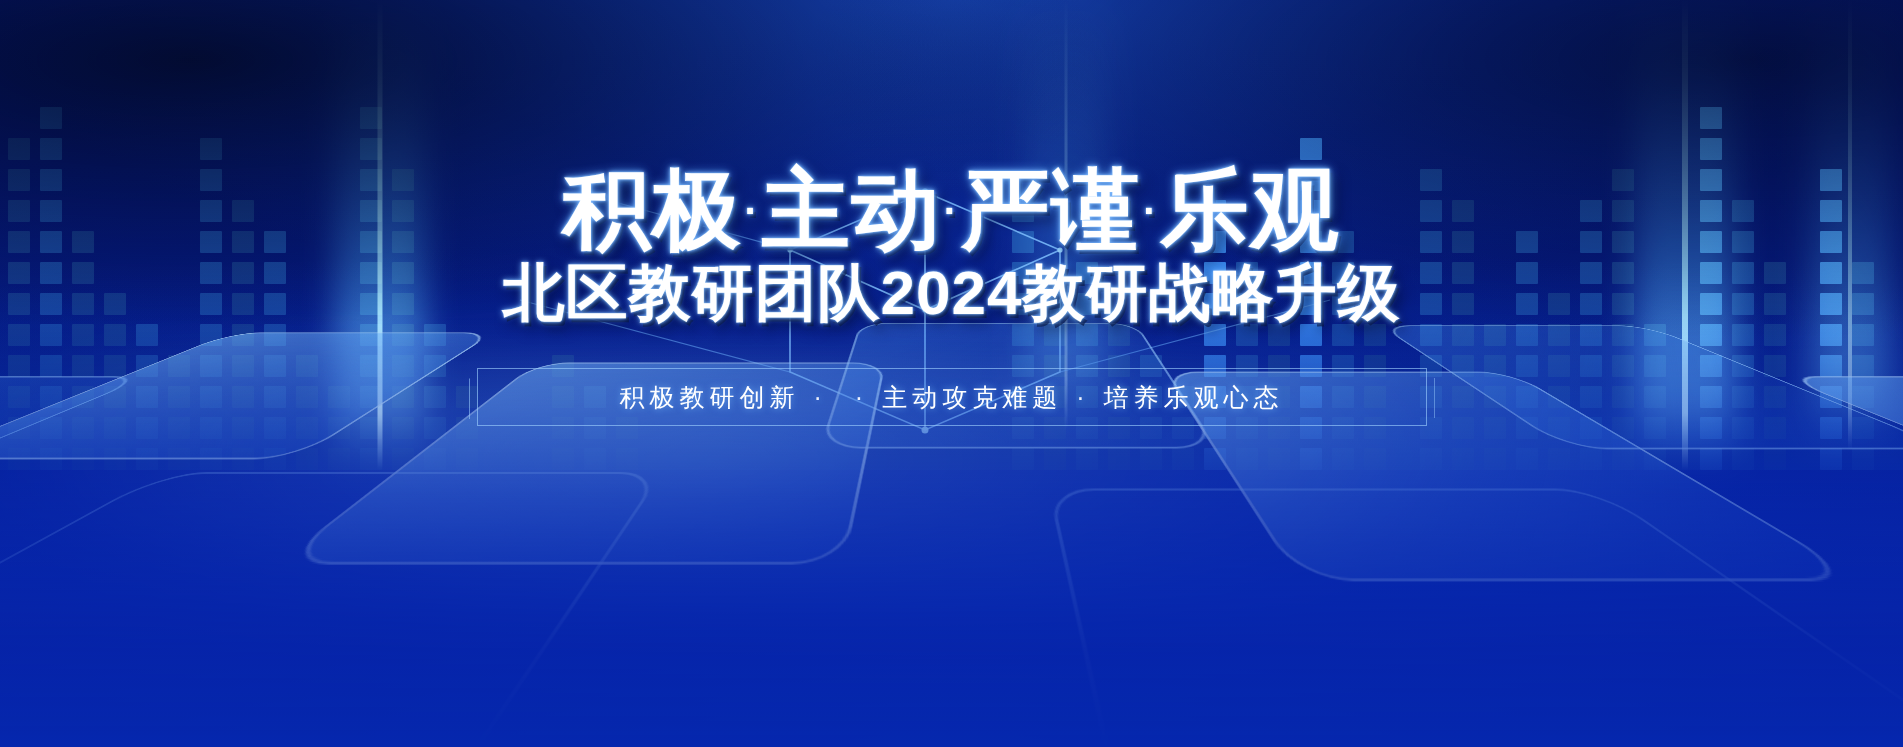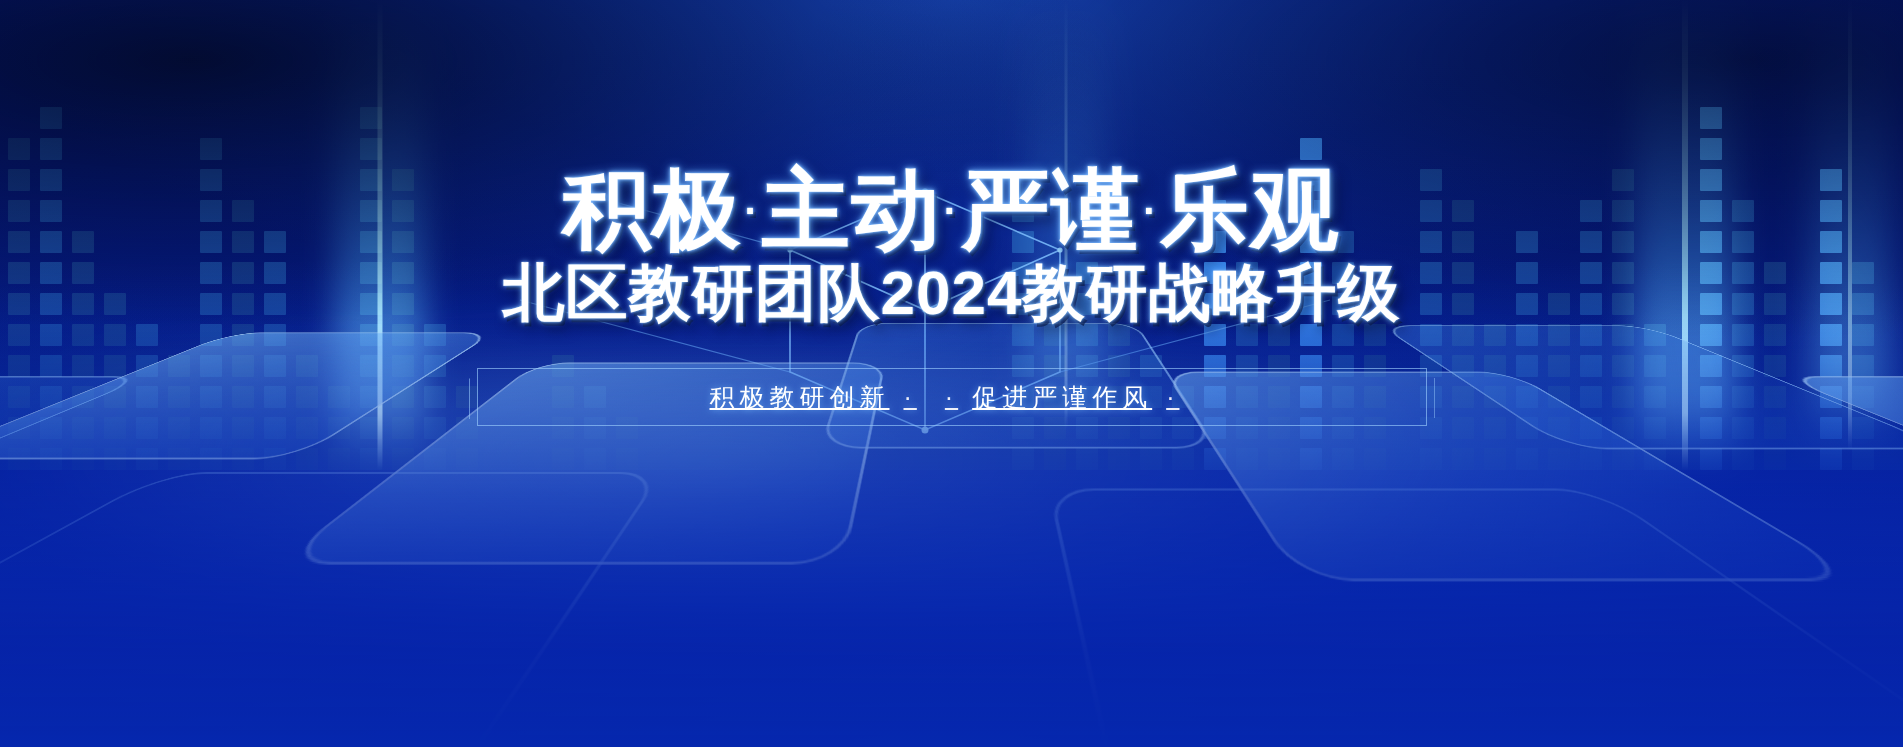--- a/index.html
+++ b/index.html
@@ -131,21 +131,20 @@
   .tagframe::after{
     content:""; position:absolute; right:-9px; top:9px;
     width:26px; height:40px;
     border-right:1px solid rgba(160,210,255,.45);
   }
   .tagline{
     position:absolute; inset:0;
     display:flex; align-items:center; justify-content:center;
     font-size:25px; letter-spacing:5px; color:#ffffff; white-space:nowrap;
     text-shadow:0 0 7px rgba(120,190,255,.75);
-    text-decoration:underline;
   }
   .tagline .sep{ padding:0 14px; opacity:.92; }
 </style>
 </head>
 <body>
 
 <div id="stage">
 
   <div class="topglow"></div>
 
@@ -608,19 +607,20 @@
     </div>
 
     <div class="subline">北区教研团队2024教研战略升级</div>
 
     <div class="tagwrap">
       <div class="tagframe"></div>
       <div class="tagline">
         <span>积极教研创新</span>
           <span class="sep">·</span>
           <span class="sep">·</span>
-          <span>促进严谨作风</span>
+          <span>主动攻克难题</span>
           <span class="sep">·</span>
+          <span>培养乐观心态</span>
       </div>
     </div>
 
   </div>
 </div>
 
 </body></html>

